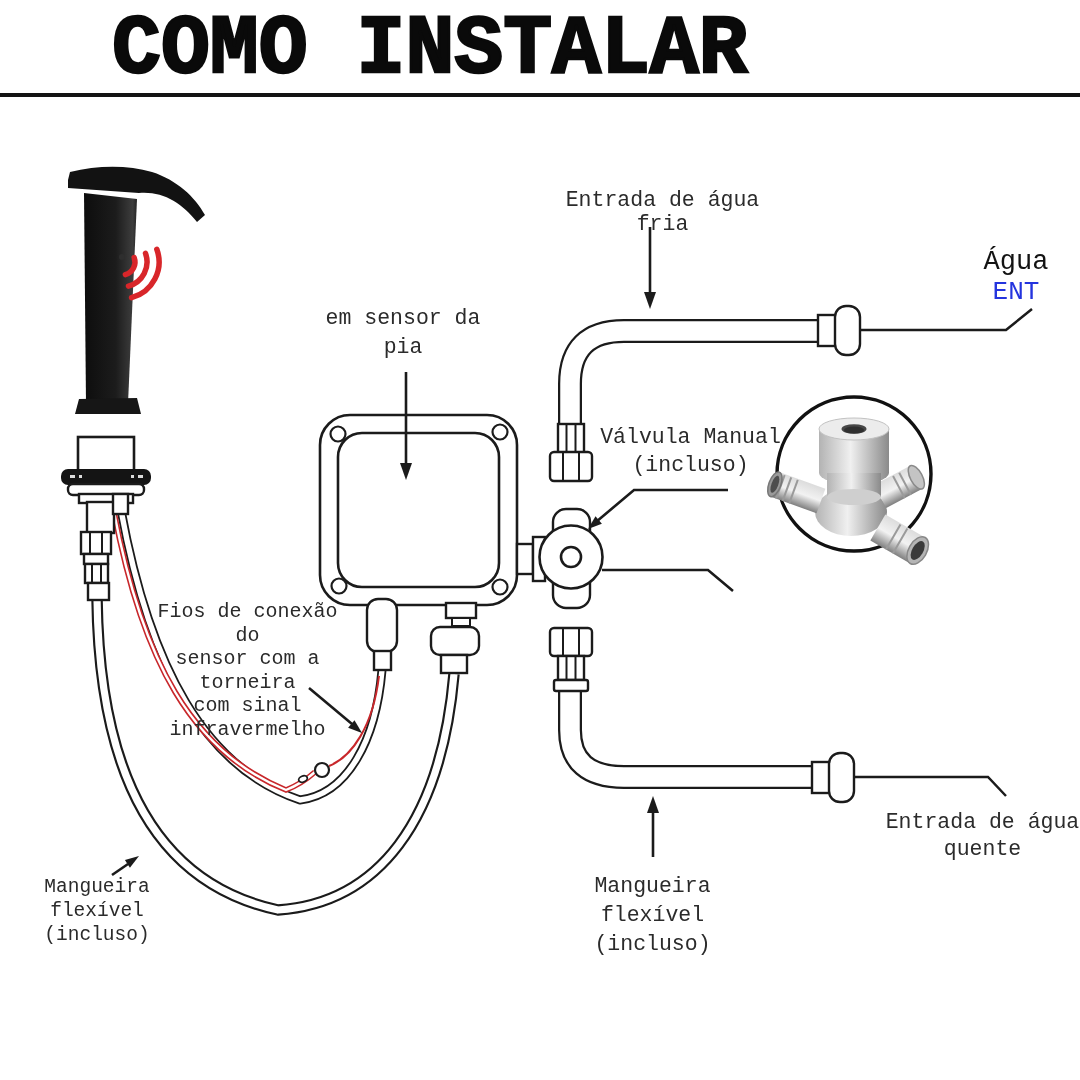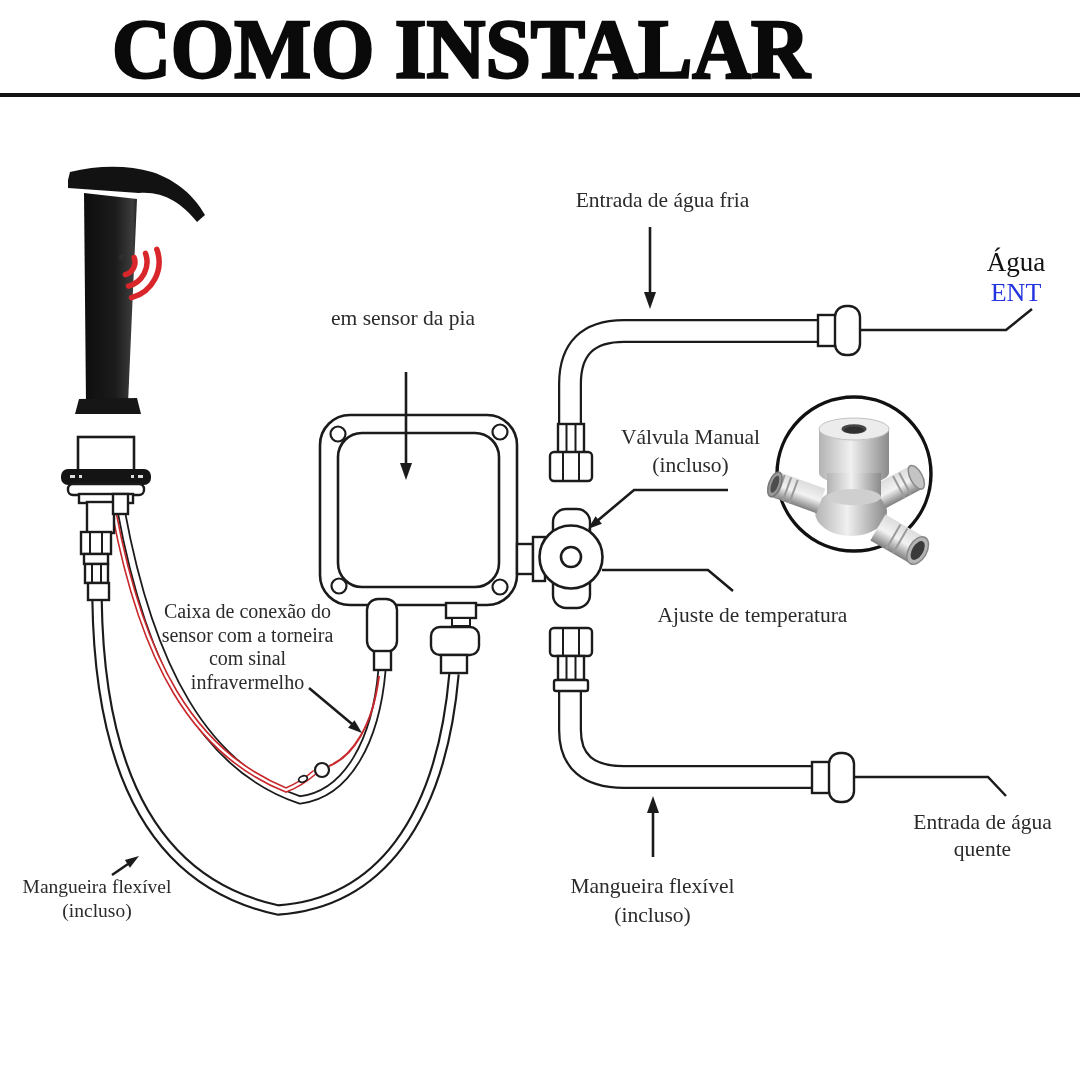--- a/index.html
+++ b/index.html
@@ -1,17 +1,17 @@
 <!DOCTYPE html>
 <html><head>
 <meta charset="utf-8">
 <style>
   html,body{margin:0;padding:0;background:#fff;}
   .stage{position:relative;width:1080px;height:1080px;background:#ffffff;
-         font-family:Liberation Serif, serif;overflow:hidden;}
+         font-family:Liberation Mono, monospace;overflow:hidden;}
   .art{position:absolute;left:0;top:0;}
   .page-title{position:absolute;left:112px;top:8px;font-size:84px;line-height:1;
     font-weight:bold;color:#0a0a0a;-webkit-text-stroke:2.6px #0a0a0a;
     letter-spacing:0;white-space:nowrap;transform:scaleX(0.97);transform-origin:left top;}
   .title-rule{position:absolute;left:0;top:93px;width:1080px;height:3.5px;background:#131313;}
   .lbl{position:absolute;text-align:center;color:#2b2b2b;}
   .lbl div{pointer-events:none;}
   .cold-lbl{left:545px;top:188px;width:235px;font-size:21.5px;}
   .agua-lbl{left:964px;top:239px;width:104px;}
   .agua-lbl .l1{font-size:27px;color:#131313;margin-top:8px;}
@@ -243,26 +243,23 @@
 
   <div class="lbl box-lbl">
     <div>em sensor da pia</div>
   </div>
 
   <div class="lbl valv-lbl">
     <div>Válvula Manual</div>
     <div>(incluso)</div>
   </div>
 
-  <div class="lbl ajuste-lbl">
-    <div>Ajuste de temperatura</div>
-  </div>
 
   <div class="lbl fios-lbl">
-    <div>Caixa de conexão do</div>
+    <div>Fios de conexão do</div>
     <div>sensor com a torneira</div>
     <div>com sinal</div>
     <div>infravermelho</div>
   </div>
 
   <div class="lbl mang-left-lbl">
     <div>Mangueira flexível</div>
     <div>(incluso)</div>
   </div>
 

